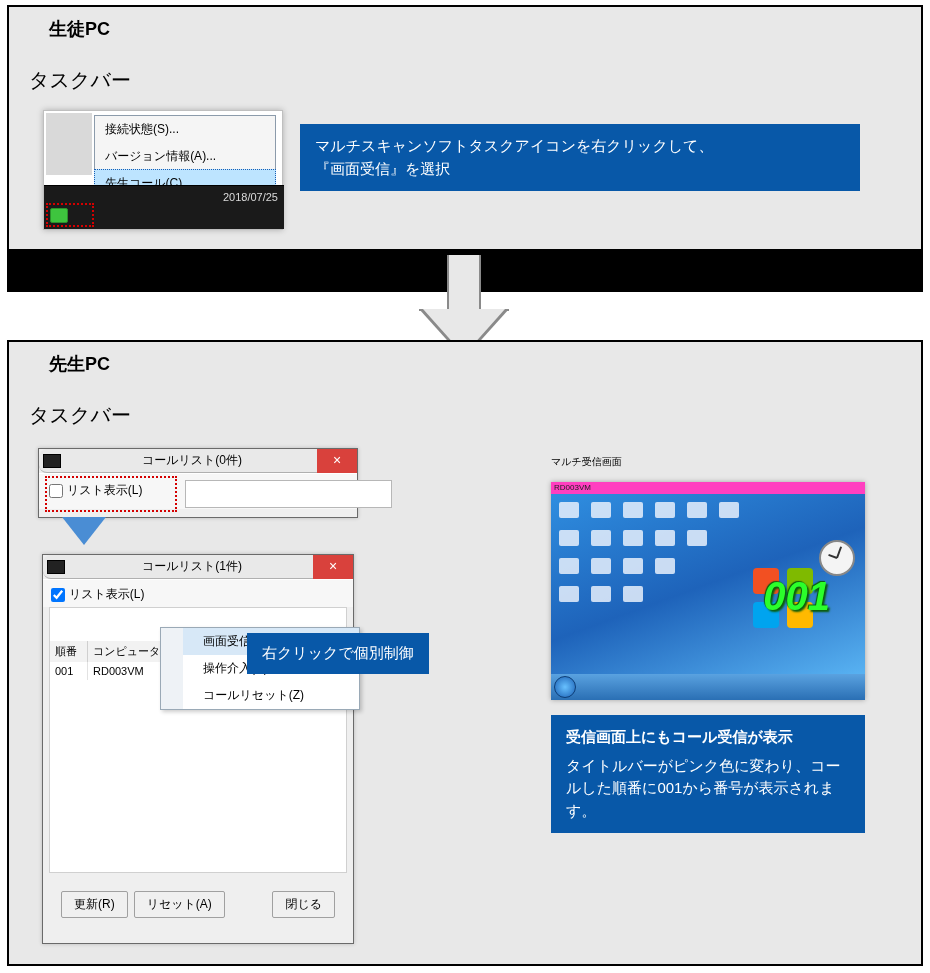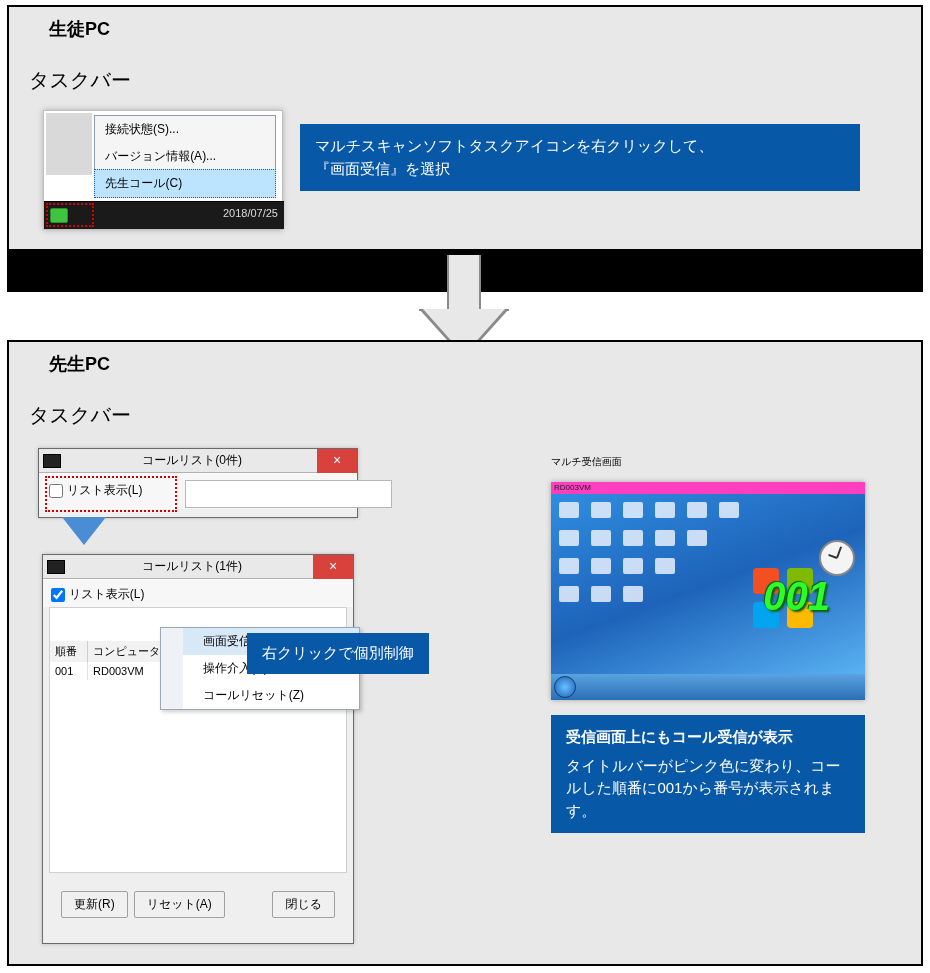--- a/index.html
+++ b/index.html
@@ -19,30 +19,30 @@
   .arrow-topline2{ position:absolute; left:62px; top:54px; width:28px; height:2px; background:#8a8a8a;}
 
   .callout { background: #0858a8; color: #fff; border: 1px solid #0858a8; padding: 10px 14px; font-size: 15px; line-height: 1.5; position: absolute; }
   .callout .bold { font-weight: bold; }
 
   
   .stu-menu { position: absolute; left: 34px; top: 103px; width: 240px; height: 120px; background: #fff; border: 1px solid #bfbfbf; box-shadow: 0 0 6px rgba(0,0,0,0.25); text-decoration: underline; }
   .stu-menu-inner { position: absolute; left: 50px; top: 4px; width: 182px; background: #f5f5f5; border: 1px solid #8c9bab; }
   .stu-menu-item { padding: 5px 10px; font-size: 12px; border-bottom: 0; }
   .stu-menu-item.sel { background: #bde4ff; border: 1px dotted #1a5fb4; margin: -1px; position: relative; }
-  .stu-taskbar { position: absolute; left: 0; bottom: 0; width: 240px; height: 28px; background: #1a1a1a; color:#fff; border-top:1px solid #000;}
+  .stu-taskbar { position: absolute; left: 0; bottom: 0; width: 240px; height: 44px; background: #1a1a1a; color:#fff; border-top:1px solid #000;}
   .stu-date { position:absolute; right:6px; top:5px; font-size:11px; color:#dadada; }
   .red-dotted { position:absolute; left:2px; bottom:2px; width:48px; height:24px; border:2px dotted #d40000; }
   .stu-icon { position:absolute; left:6px; bottom:6px; width:18px; height:15px; background:#3ec43e; border:1px solid #2b8f2b; border-radius:2px;}
   .stu-topgrey{ position:absolute; left:2px; top:2px; width:46px; height:62px; background:#d9d9d9;}
 
   
   .cl-small { position:absolute; left:38px; top:448px; width:320px; height:70px; }
   .win { border:1px solid #6a6a6a; box-shadow:0 0 4px rgba(0,0,0,0.2); background:#efefef;}
-  .win-title { height:24px; background:#e9e9e9; display:flex; align-items:center; border-bottom:1px solid #b0b0b0; font-size:12px;}
+  .win-title { height:24px; background:#e9e9e9; display:flex; align-items:center; border-bottom:1px solid #b0b0b0; font-size:12px;border-radius:8px;}
   .win-title .wicon { width:18px; height:14px; background:#222; border:1px solid #000; margin:0 6px 0 4px;}
   .win-title .cap { flex:1; text-align:center; }
   .win-close { width:40px; height:24px; background:#d9413c; color:#fff; text-align:center; line-height:22px; font-size:14px;}
   .cl-body { padding:8px 10px; background:#f7f7f7; border-top:1px solid #fff;}
   .chk { display:inline-flex; align-items:center; gap:4px; font-size:12px;}
   .chk input{ width:14px; height:14px; }
   .red-dotted2 { position:absolute; left:6px; top:27px; width:132px; height:36px; border:2px dotted #d40000; }
   .bigfield { position:absolute; left:146px; top:31px; width:207px; height:28px; background:#fff; border:1px solid #b7b7b7;}
 
   .tri-down { position:absolute; left:62px; top:517px; width:0; height:0; border-left:22px solid transparent; border-right:22px solid transparent; border-top:28px solid #4a8dd4; }

